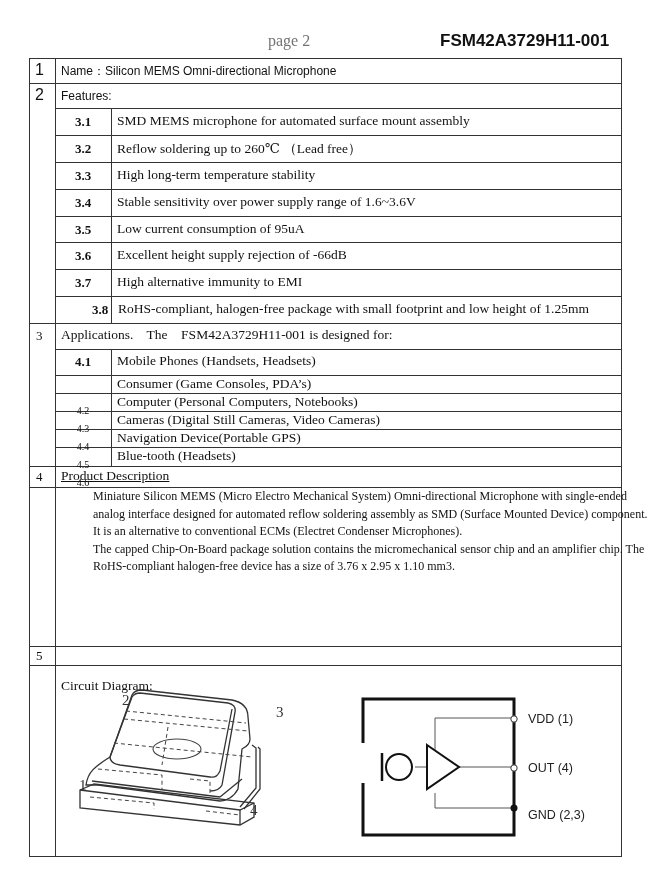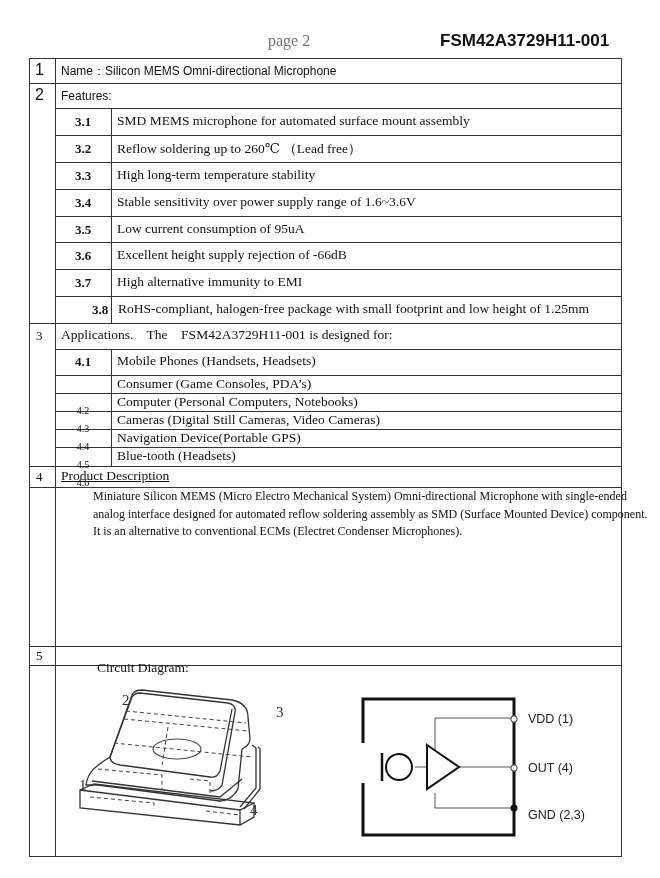--- a/index.html
+++ b/index.html
@@ -98,24 +98,25 @@
     <div class="cell serif anum" style="left:63px;top:431px;">4.5</div>
     <div class="cell serif ftxt" style="left:117px;top:430px;">Navigation Device(Portable GPS)</div>
     <div class="cell serif anum" style="left:63px;top:449px;">4.6</div>
     <div class="cell serif ftxt" style="left:117px;top:448px;">Blue-tooth (Headsets)</div>
   </div>
 
   <div class="cell serif" style="left:36px;top:469px;font-size:13px;">4</div>
   <div class="cell serif ftxt" style="left:61px;top:468px;text-decoration:underline;">Product Description</div>
   <div class="desc serif">
     <p>Miniature Silicon MEMS (Micro Electro Mechanical System) Omni-directional Microphone with single-ended analog interface designed for automated reflow soldering assembly as SMD (Surface Mounted Device) component. It is an alternative to conventional ECMs (Electret Condenser Microphones).</p>
+    <p>The capped Chip-On-Board package solution contains the micromechanical sensor chip and an amplifier chip. The RoHS-compliant halogen-free device has a size of 3.76 x 2.95 x 1.10 mm3.</p>
   </div>
 
   <div class="cell serif" style="left:36px;top:648px;font-size:13px;">5</div>
-  <div class="cell serif ftxt" style="left:61px;top:660px;margin-left:36px;">Circuit Diagram:</div>
+  <div class="cell serif ftxt" style="left:61px;top:678px;">Circuit Diagram:</div>
 </div>
 
 <svg class="abs" style="left:70px;top:685px;" width="230" height="150" viewBox="0 0 230 150">
   <g fill="none" stroke="#333" stroke-width="1.3">
 
     <path d="M10 105 L24 99 L184 118 L184 132 L170 140 L10 123 Z"></path>
     <path d="M10 105 L170 125 L184 118"></path>
     <path d="M170 125 L170 140"></path>
 
     <path d="M188 62 L190 64 L190 104 L174 124"></path>

